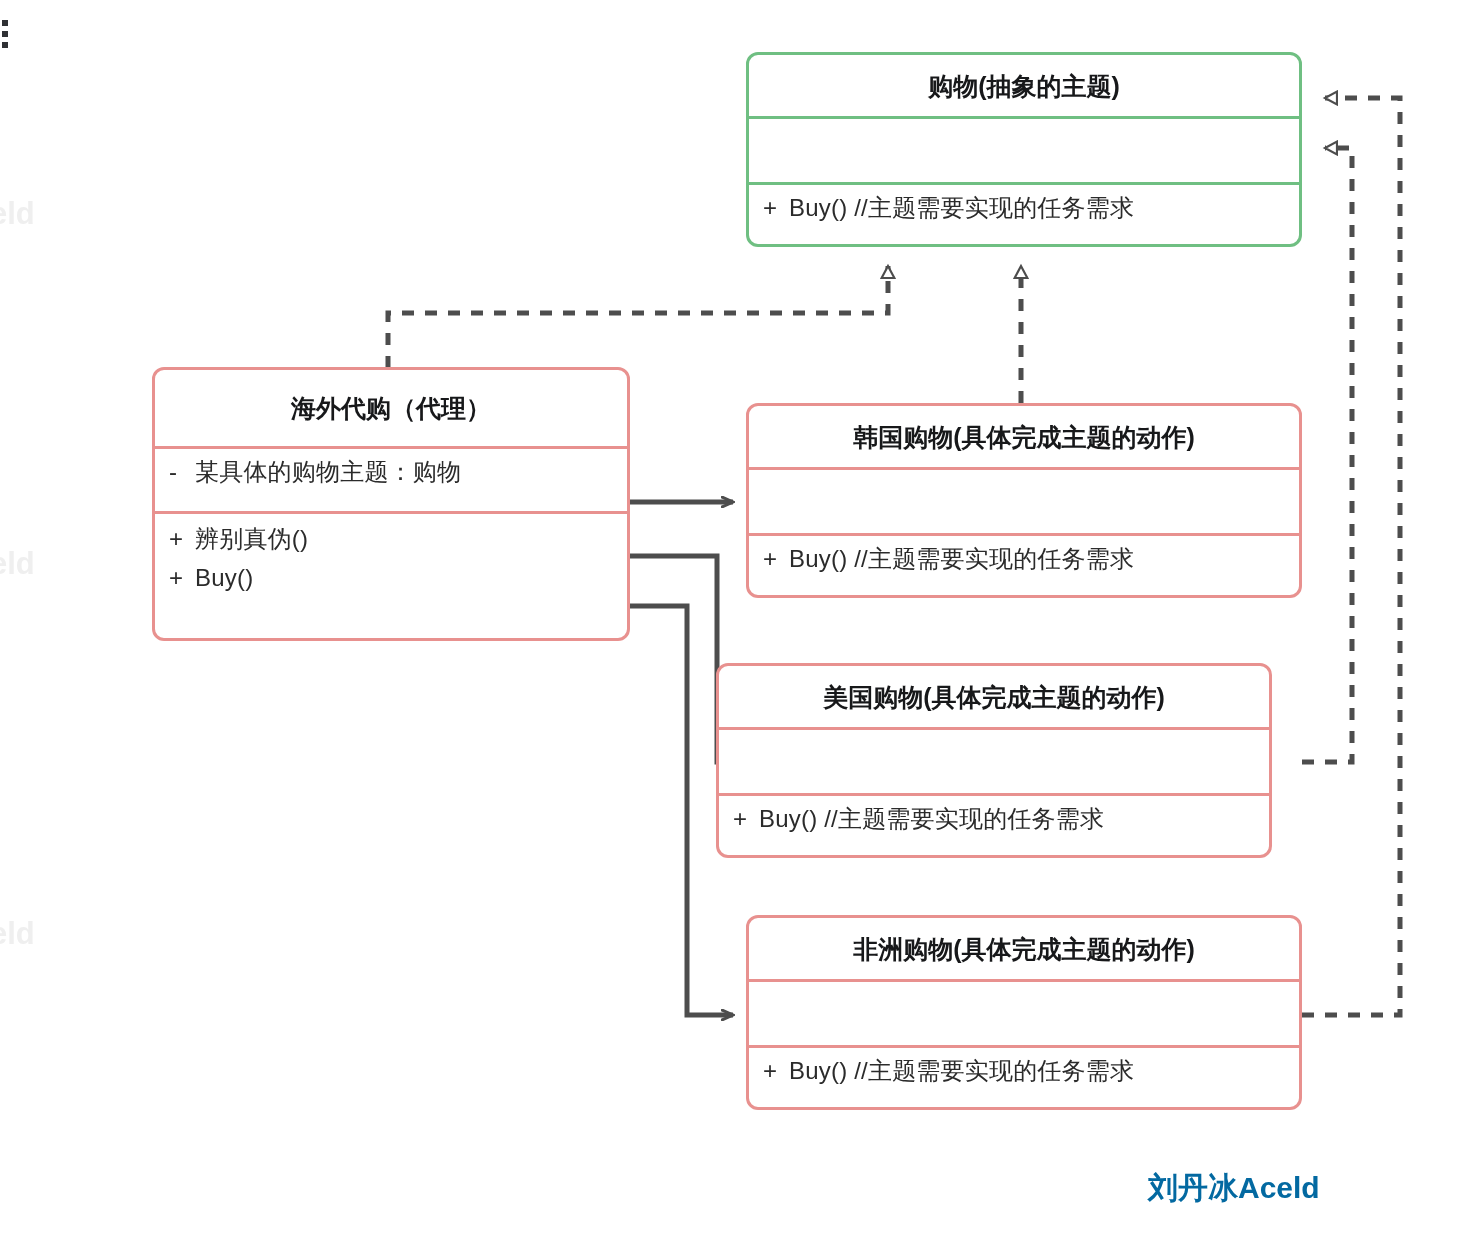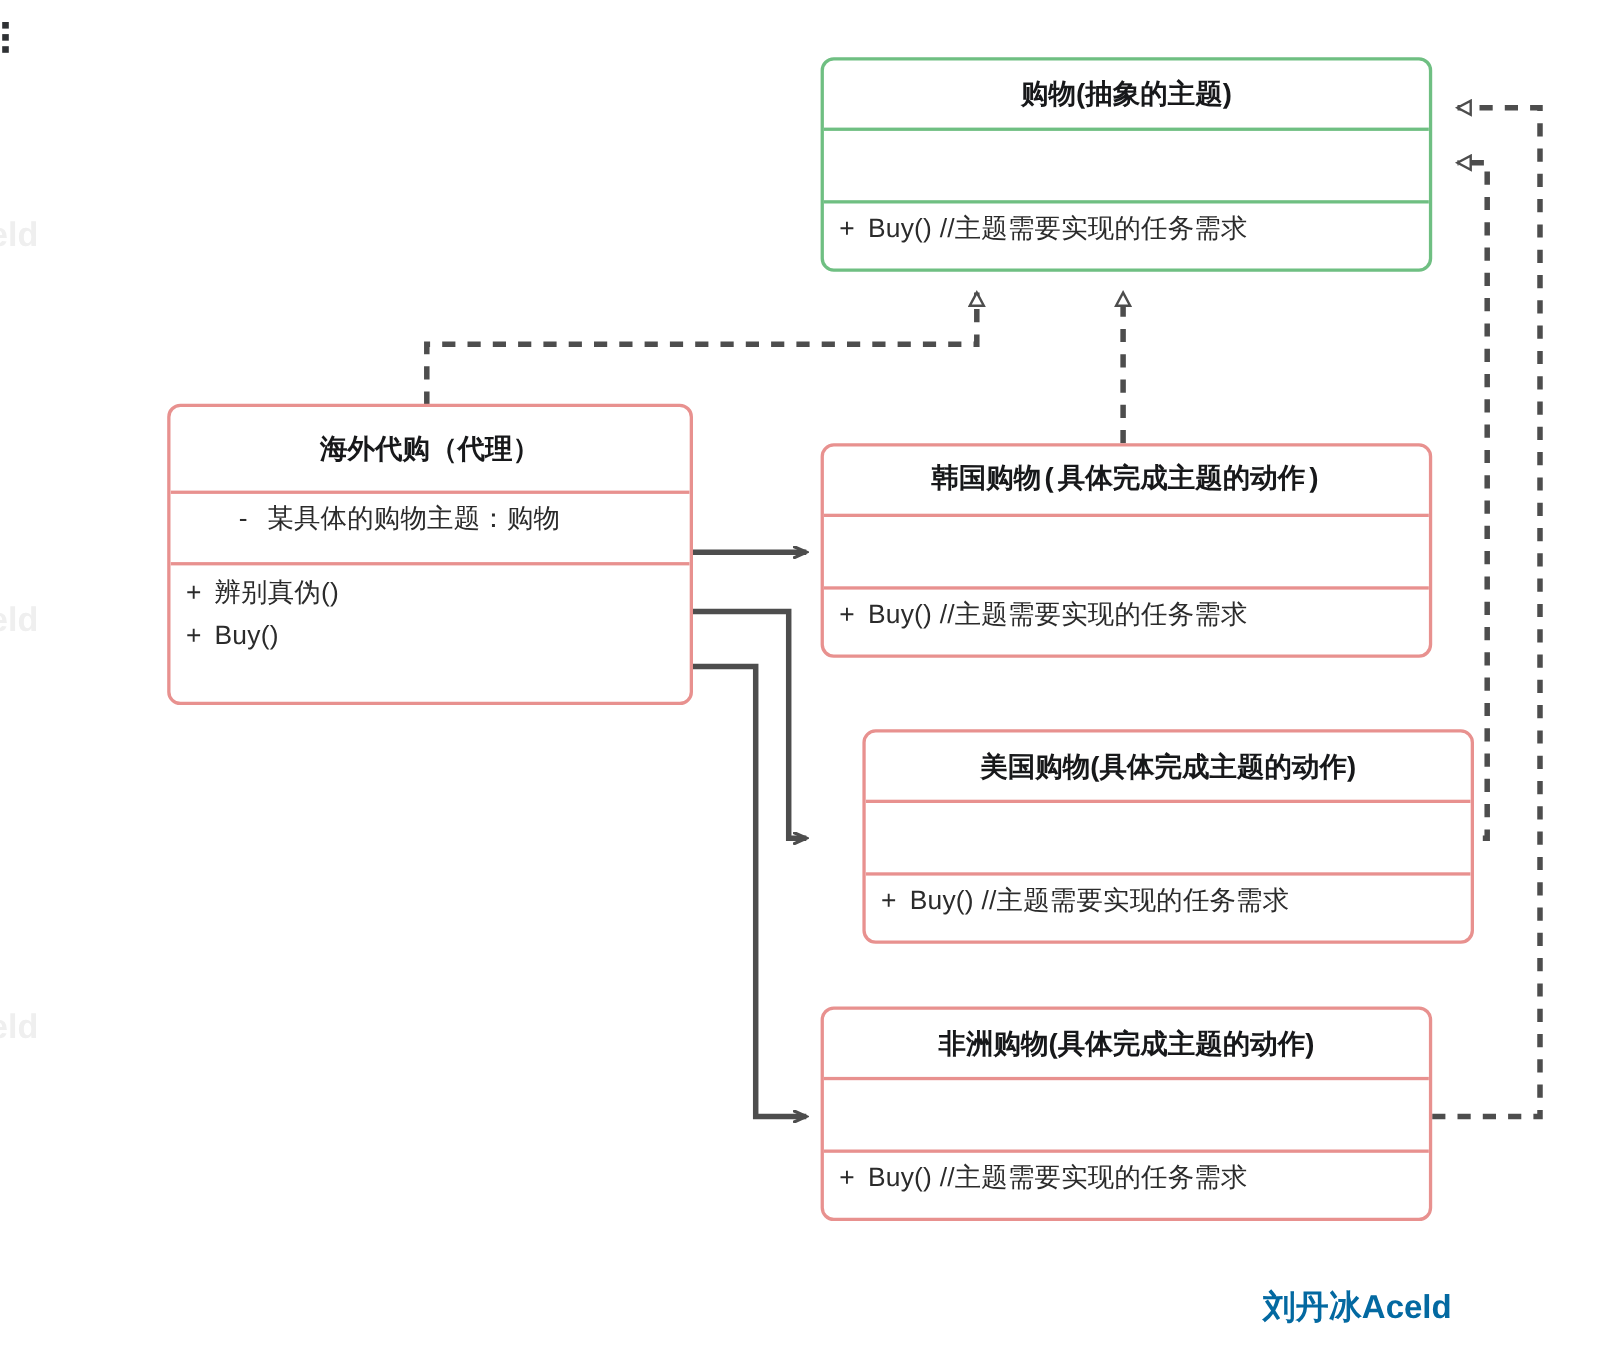--- a/index.html
+++ b/index.html
@@ -122,49 +122,49 @@
     <div class="uml-section" style="height:62px;">
       <div class="uml-row">
         <span class="sig">+</span><span>Buy()  //主题需要实现的任务需求</span>
       </div>
     </div>
   </div>
 
   <div class="uml-box" style="left:152px;top:367px;width:478px;height:274px;">
     <div class="uml-title" style="height:76px;">海外代购（代理）</div>
     <div class="uml-sep"></div>
-    <div class="uml-section" style="height:62px;margin-left:48px;">
+    <div class="uml-section" style="height:62px;">
       <div class="uml-row">
         <span class="sig">-</span><span>某具体的购物主题：购物</span>
       </div>
     </div>
     <div class="uml-sep"></div>
     <div class="uml-section" style="height:104px;border-radius:12px;">
       <div class="uml-row">
         <span class="sig">+</span><span>辨别真伪()</span>
       </div>
       <div class="uml-row">
         <span class="sig">+</span><span>Buy()</span>
       </div>
     </div>
   </div>
 
   <div class="uml-box" style="left:746px;top:403px;width:556px;height:195px;">
-    <div class="uml-title" style="height:61px;font-family:Liberation Mono, monospace;">韩国购物(具体完成主题的动作)</div>
+    <div class="uml-title" style="height:61px;">韩国购物(具体完成主题的动作)</div>
     <div class="uml-sep"></div>
     <div class="uml-section" style="height:63px;"></div>
     <div class="uml-sep"></div>
     <div class="uml-section" style="height:62px;">
       <div class="uml-row">
         <span class="sig">+</span><span>Buy()  //主题需要实现的任务需求</span>
       </div>
     </div>
   </div>
 
-  <div class="uml-box" style="left:784px;top:663px;width:556px;height:195px;">
+  <div class="uml-box" style="left:716px;top:663px;width:556px;height:195px;">
     <div class="uml-title" style="height:61px;">美国购物(具体完成主题的动作)</div>
     <div class="uml-sep"></div>
     <div class="uml-section" style="height:63px;"></div>
     <div class="uml-sep"></div>
     <div class="uml-section" style="height:62px;">
       <div class="uml-row">
         <span class="sig">+</span><span>Buy()  //主题需要实现的任务需求</span>
       </div>
     </div>
   </div>

